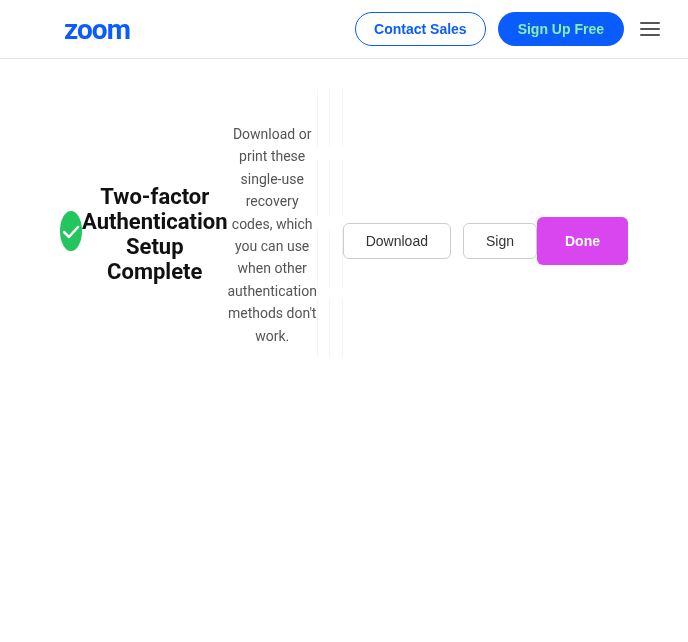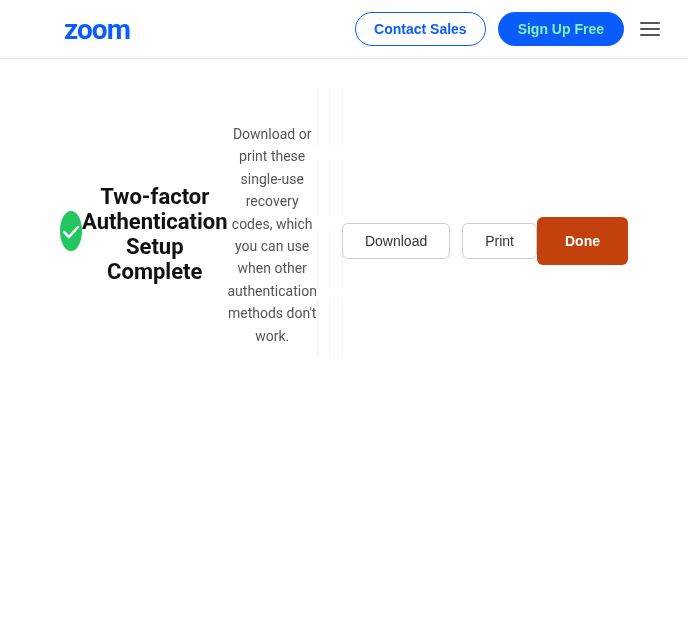--- a/index.html
+++ b/index.html
@@ -154,21 +154,21 @@
       background: transparent;
       color: #333;
       padding: 9px 22px;
       border-radius: 6px;
       font-size: 14px;
       font-weight: 500;
       cursor: pointer;
     }
 
     .btn-done {
-      background: #c2410c;
+      background: #d946ef;
       color: #fff;
       border: none;
       padding: 16px 28px;
       border-radius: 6px;
       font-size: 14px;
       font-weight: 600;
       cursor: pointer;
     }
   </style>
 </head>
@@ -210,18 +210,18 @@
     <div class="code-cell"></div>
     <div class="code-cell"></div>
     <div class="code-cell"></div>
     <div class="code-cell"></div>
     <div class="code-cell"></div>
   </div>
 
   <div class="footer-buttons">
     <div class="footer-left">
       <button class="btn-outline">Download</button>
-      <button class="btn-outline">Print</button>
+      <button class="btn-outline">Sign</button>
     </div>
     <button class="btn-done">Done</button>
   </div>
 
 </main>
 
 </body></html>

